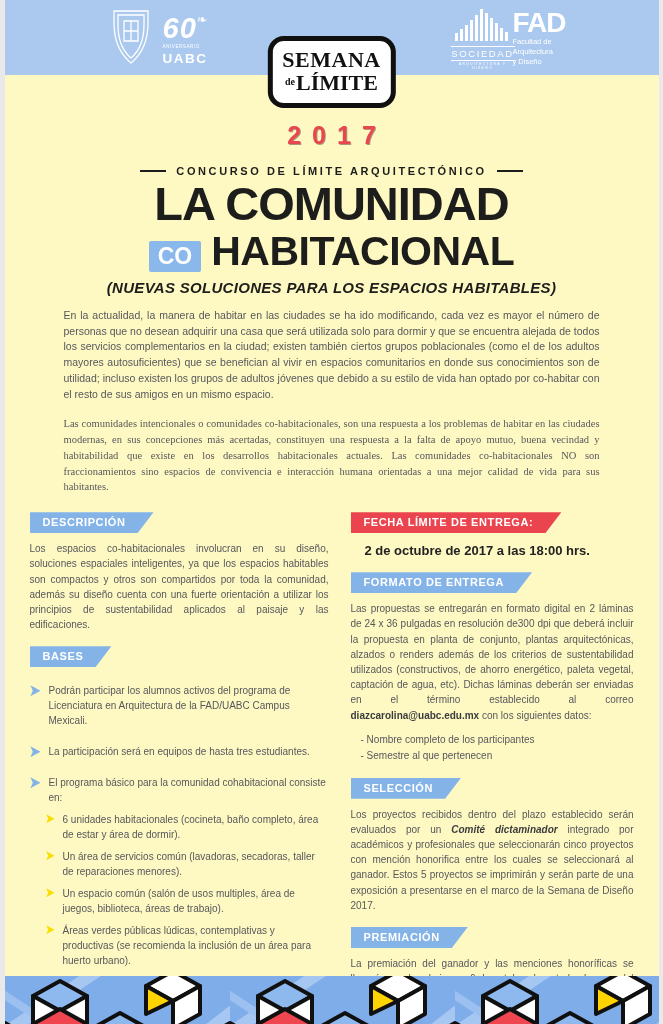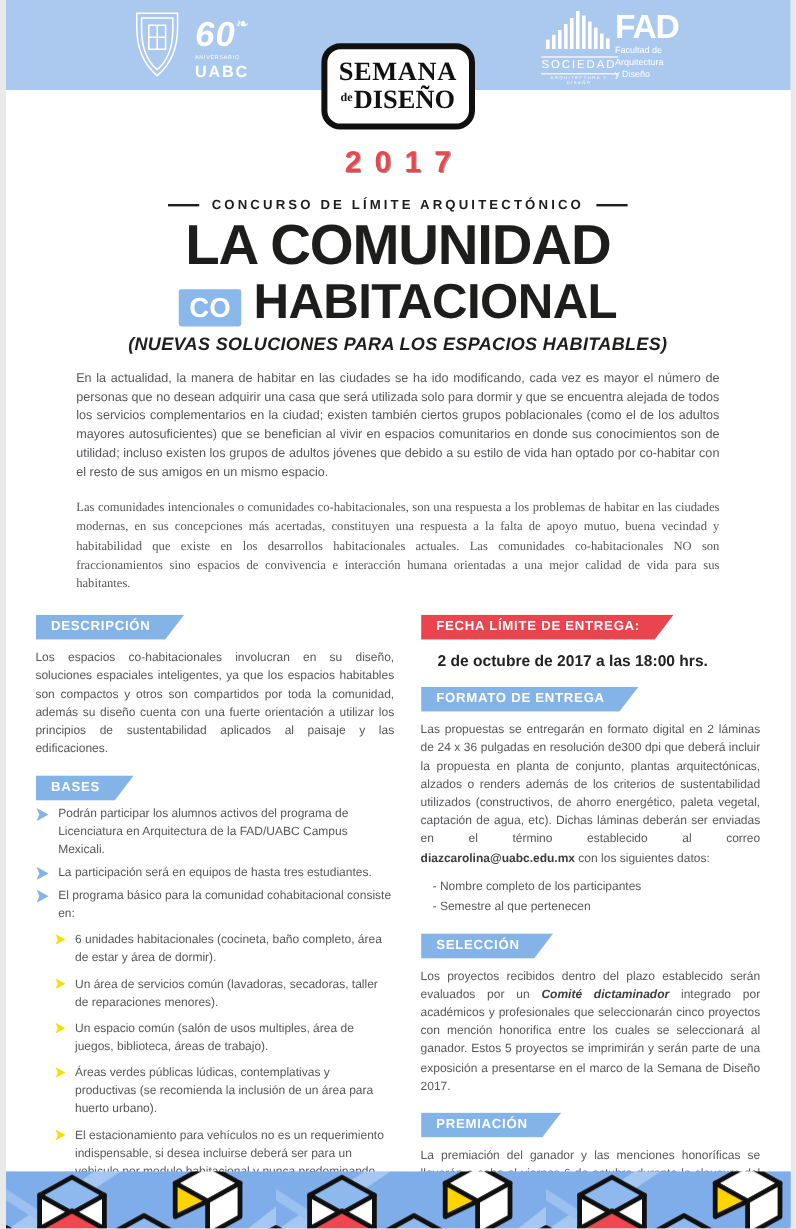--- a/index.html
+++ b/index.html
@@ -1,20 +1,20 @@
 <!DOCTYPE html>
 <html><head>
 <meta charset="utf-8">
 <style>
   * { margin: 0; padding: 0; box-sizing: border-box; }
   html, body { background: #e9e9e9; }
   body { font-family: "Liberation Sans", "DejaVu Sans", sans-serif; }
   .poster {
     position: relative; width: 654px; height: 1024px; margin: 0 auto;
-    background: #ffffff; overflow: hidden; color: #1d1d1b;
+    background: #fef9c3; overflow: hidden; color: #1d1d1b;
   }
 
   
   .band { position: relative; height: 75px; background: #abc9ee; }
   .crest { position: absolute; left: 106px; top: 9px; }
   .anniv { position: absolute; left: 158px; top: 13px; color: #fff; line-height: 1; }
   .anniv-num { font-size: 29px; font-weight: bold; font-style: italic; letter-spacing: 1px; }
   .anniv-swirl { font-size: 13px; vertical-align: 14px; }
   .anniv-label { font-size: 4.5px; letter-spacing: .6px; margin-top: 2px; }
   .anniv-uabc { font-size: 13.5px; font-weight: bold; letter-spacing: 1.5px; margin-top: 2px; }
@@ -67,21 +67,21 @@
     clip-path: polygon(0 0, 100% 0, calc(100% - 16px) 100%, 0 100%);
   }
   .ribbon.blue { background: #84b3e8; }
   .ribbon.red  { background: #ea454e; }
   .mt { margin-top: 14px; }
 
   .body { margin-top: 8px; font-size: 10px; line-height: 1.52; text-align: justify; color: #57575b; }
   .email, .bi { color: #3c3c3e; }
   .bi { font-style: italic; }
 
-  .bullet { display: flex; gap: 8px; margin-top: 4px; }
+  .bullet { display: flex; gap: 8px; margin-top: 16px; }
   .bullet p { font-size: 10px; line-height: 1.5; color: #57575b; }
   .arrow { flex-shrink: 0; margin-top: 2px; }
   .blue-arrow { width: 11px; height: 11px; background: #84b3e8; clip-path: polygon(8% 0, 100% 50%, 8% 100%, 30% 50%); }
   .yellow-arrow { width: 9px; height: 9px; background: #f6df00; clip-path: polygon(8% 0, 100% 50%, 8% 100%, 30% 50%); }
   .sub-bullets { margin-left: 16px; }
   .sub-bullets .bullet { margin-top: 7px; }
 
   .date { margin: 10px 0 0 14px; font-size: 13px; font-weight: bold; color: #222; }
   .datos { margin: 9px 0 0 10px; font-size: 10px; line-height: 1.6; color: #57575b; }
 
@@ -138,21 +138,21 @@
       <div class="fad-l">Facultad de</div>
       <div class="fad-l">Arquitectura</div>
       <div class="fad-l">y Diseño</div>
     </div>
   </header>
 
   <div class="badge">
     <div class="badge-l1">SEMANA</div>
     <div class="badge-l2">
         <span class="badge-de">de</span>
-        <span>DISEÑO</span>
+        <span>LÍMITE</span>
       </div>
   </div>
 
   <div class="year">2017</div>
 
   <div class="kicker">
     <span class="dash"></span>
     <span class="txt">CONCURSO DE LÍMITE ARQUITECTÓNICO</span>
     <span class="dash"></span>
   </div>

